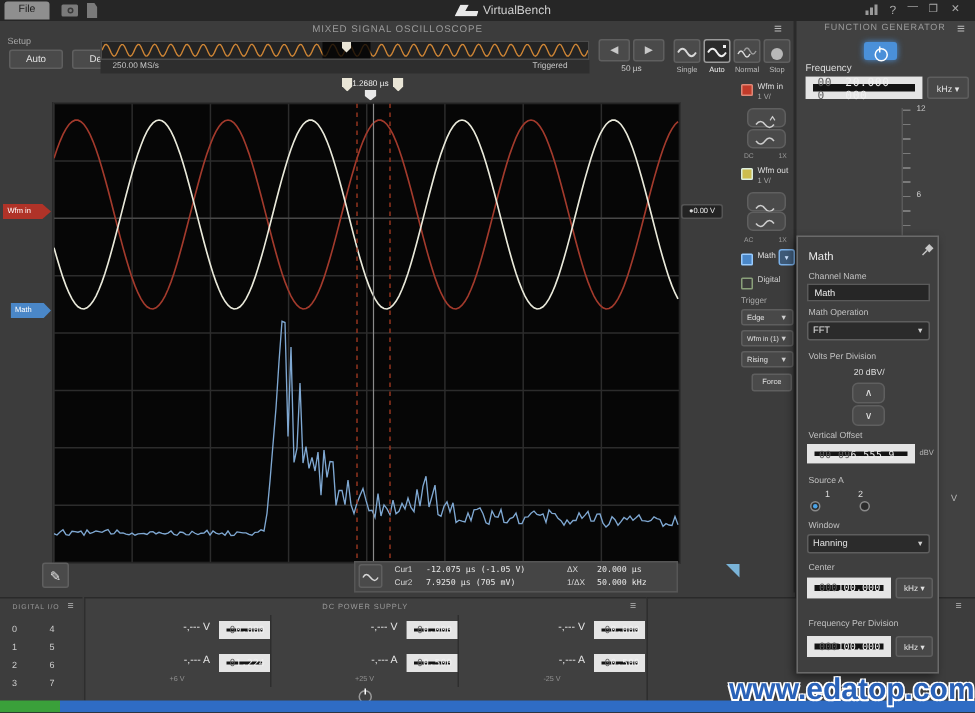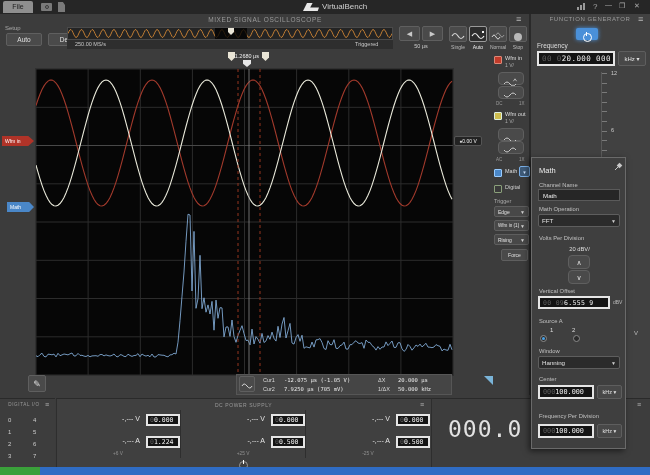--- a/index.html
+++ b/index.html
@@ -7,21 +7,21 @@
         font-family:"Liberation Sans",sans-serif;color:#ddd;-webkit-font-smoothing:antialiased;}
   .abs{position:absolute;}
   .hdrtxt{color:#9a9a9a;letter-spacing:.6px;}
   .btn{background:#4a4a4a;border:1px solid #5f5f5f;border-radius:2px;color:#e0e0e0;
        text-align:center;box-sizing:border-box;}
   .btn.sel{background:#2c2c2c;border-color:#9a9a9a;}
   .dd{background:#484848;border:1px solid #5e5e5e;border-radius:2px;color:#e2e2e2;
       box-sizing:border-box;display:flex;align-items:center;justify-content:space-between;
       padding:0 3px;}
   .caret{color:#cfcfcf;font-size:5px;}
-  .numdisp{background:#141414;border:2px solid #e5e5e5;color:#f0f0f0;
+  .numdisp{background:#141414;border:5px solid #e5e5e5;color:#f0f0f0;
            font-family:"DejaVu Sans Mono",monospace;box-sizing:border-box;
            display:flex;align-items:center;}
   .dim{color:#5f5f5f;}
   .hamb{color:#b8b8b8;font-size:9px;line-height:9px;}
   .sq{width:8px;height:8px;display:inline-block;border-radius:1px;}
   .tag{clip-path:polygon(0 0,82% 0,100% 50%,82% 100%,0 100%);color:#fff;
        font-size:5px;line-height:10px;padding-left:3px;box-sizing:border-box;}
   .flag{width:7px;height:9px;background:#e9e5d6;clip-path:polygon(0 0,100% 0,100% 62%,50% 100%,0 62%);}
   .lbl{color:#c0c0c0;}
   .radio{width:7px;height:7px;border:1px solid #8a8a8a;border-radius:50%;background:#2b2b2b;
@@ -289,21 +289,20 @@
     <span class="dim">0</span>
       <span>0.500</span>
   </div>
   <div class="abs" style="left:306px;top:451px;width:124px;text-align:center;font-size:4.8px;color:#909090;">-25 V</div>
   <div class="abs" style="left:239px;top:456px;">
     <span class="pwr" style="border-color:#999;"></span>
   </div>
 
   <div class="abs" style="left:431px;top:398px;width:219px;height:69px;background:#3d3d3d;border-top:1px solid #2a2a2a;border-left:1px solid #2e2e2e;box-sizing:border-box;"></div>
   <div class="abs hamb" style="left:637px;top:400px;font-size:7px;">≡</div>
-  <div class="abs" style="left:448px;top:416px;font-size:23px;font-family:'DejaVu Sans Mono',monospace;color:#e2e2e2;letter-spacing:1px;">000.0</div>
 
   <div class="abs" style="left:0;top:467px;width:40px;height:8px;background:#3aa03a;"></div>
   <div class="abs" style="left:40px;top:467px;width:610px;height:8px;background:#2f6cc4;"></div>
 
   <div class="abs" style="left:531px;top:157px;width:95px;height:292px;background:#3f3f3f;border:1px solid #6a6a6a;box-shadow:-2px 2px 6px rgba(0,0,0,.55);box-sizing:border-box;z-index:5;">
     <svg class="abs" style="left:82px;top:4px;" width="9" height="9">
       <line x1="1" y1="8" x2="4" y2="5" stroke="#c8c8c8" stroke-width="1"></line>
       <rect x="3.5" y="1.5" width="4" height="4" fill="#c8c8c8" transform="rotate(45 5.5 3.5)"></rect>
     </svg>
     <div class="abs" style="left:7px;top:8px;font-size:7.5px;color:#ececec;">Math</div>
@@ -353,14 +352,15 @@
     <div class="abs lbl" style="left:7px;top:255px;font-size:5.8px;">Frequency Per Division</div>
     <div class="abs numdisp" style="left:6px;top:266px;width:56px;height:14px;font-size:6.8px;padding-left:3px;">
       <span class="dim">000 </span>
         <span>100.000</span>
     </div>
     <div class="abs dd" style="left:65px;top:266px;width:25px;height:14px;font-size:5.5px;justify-content:center;">
       <span>kHz ▾</span>
     </div>
   </div>
 
+  <div class="abs wm2" style="left:486px;top:449px;font-size:20px;z-index:9;white-space:nowrap;">www.edatop.com</div>
 
 </div>
 
 </body></html>

